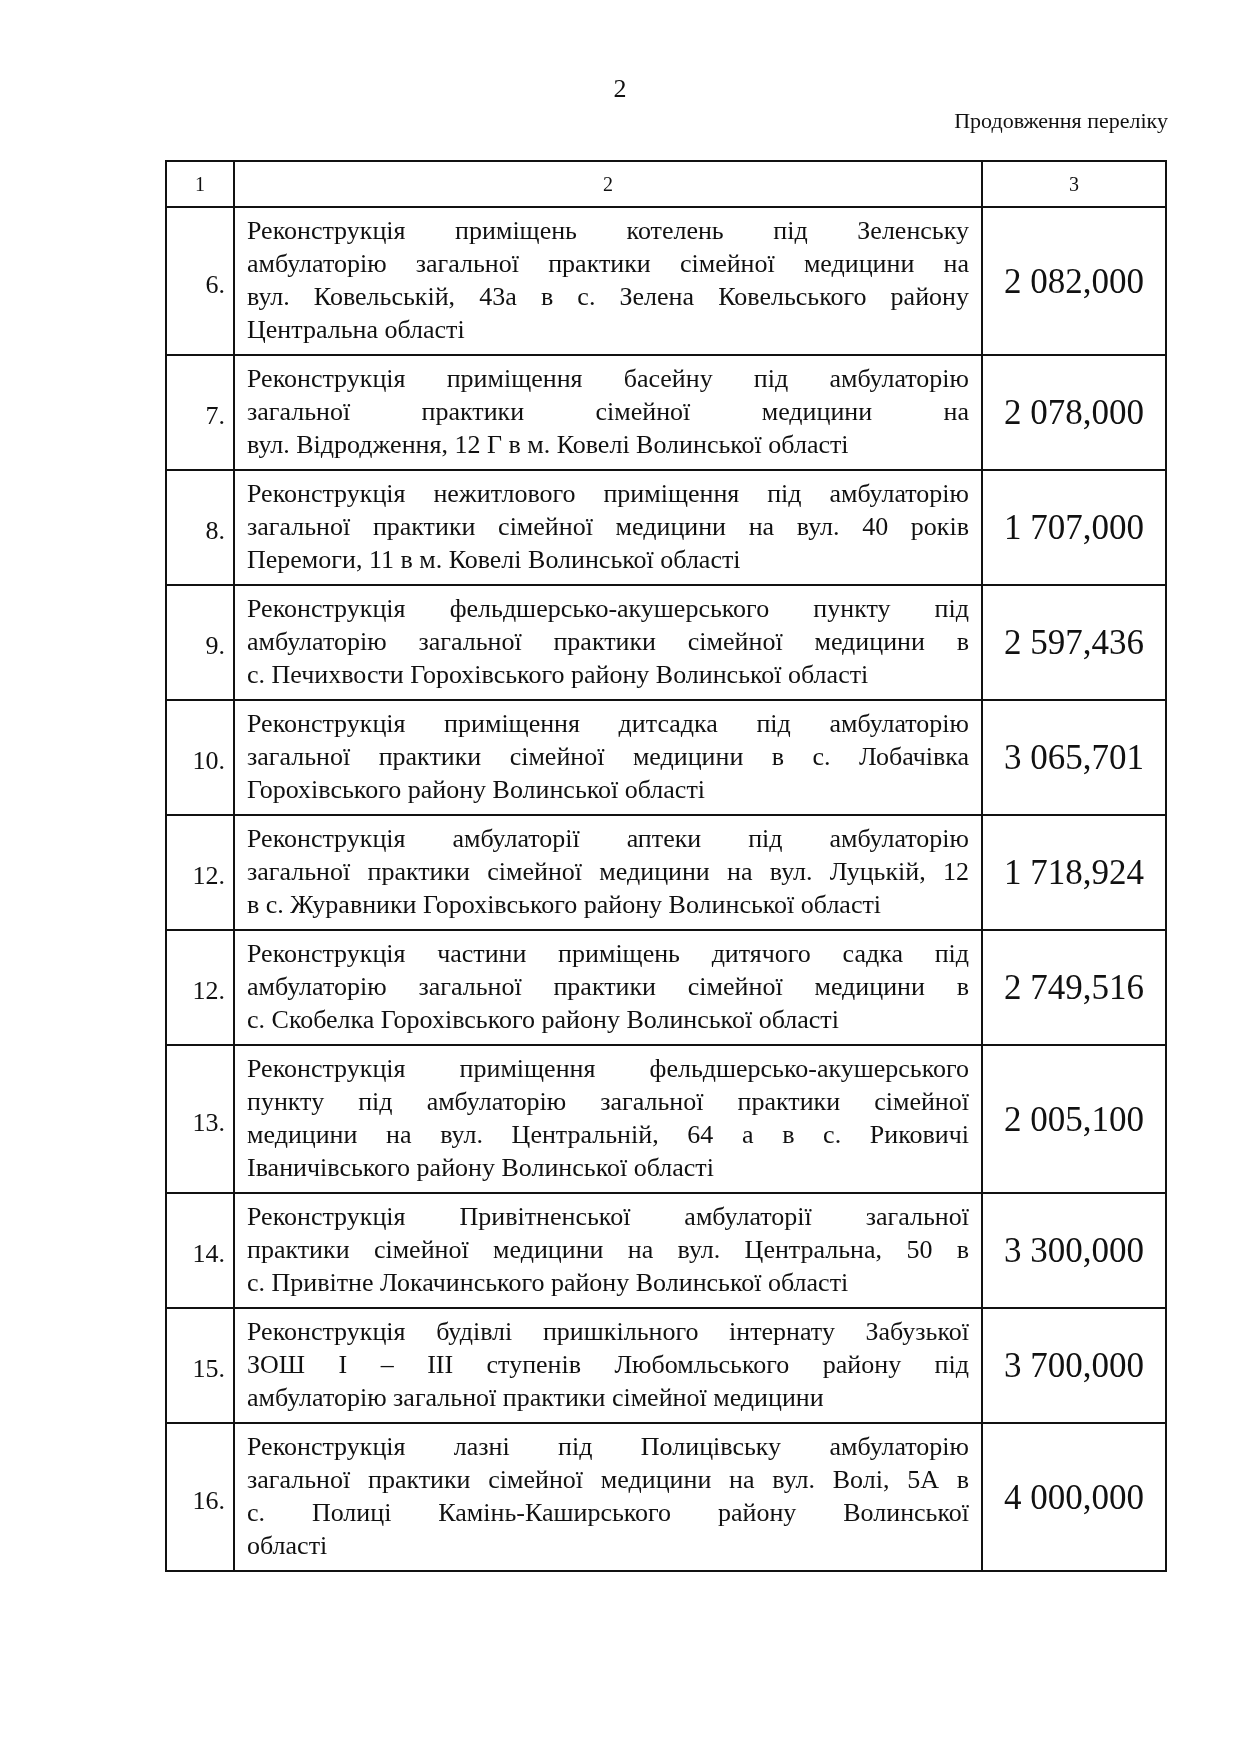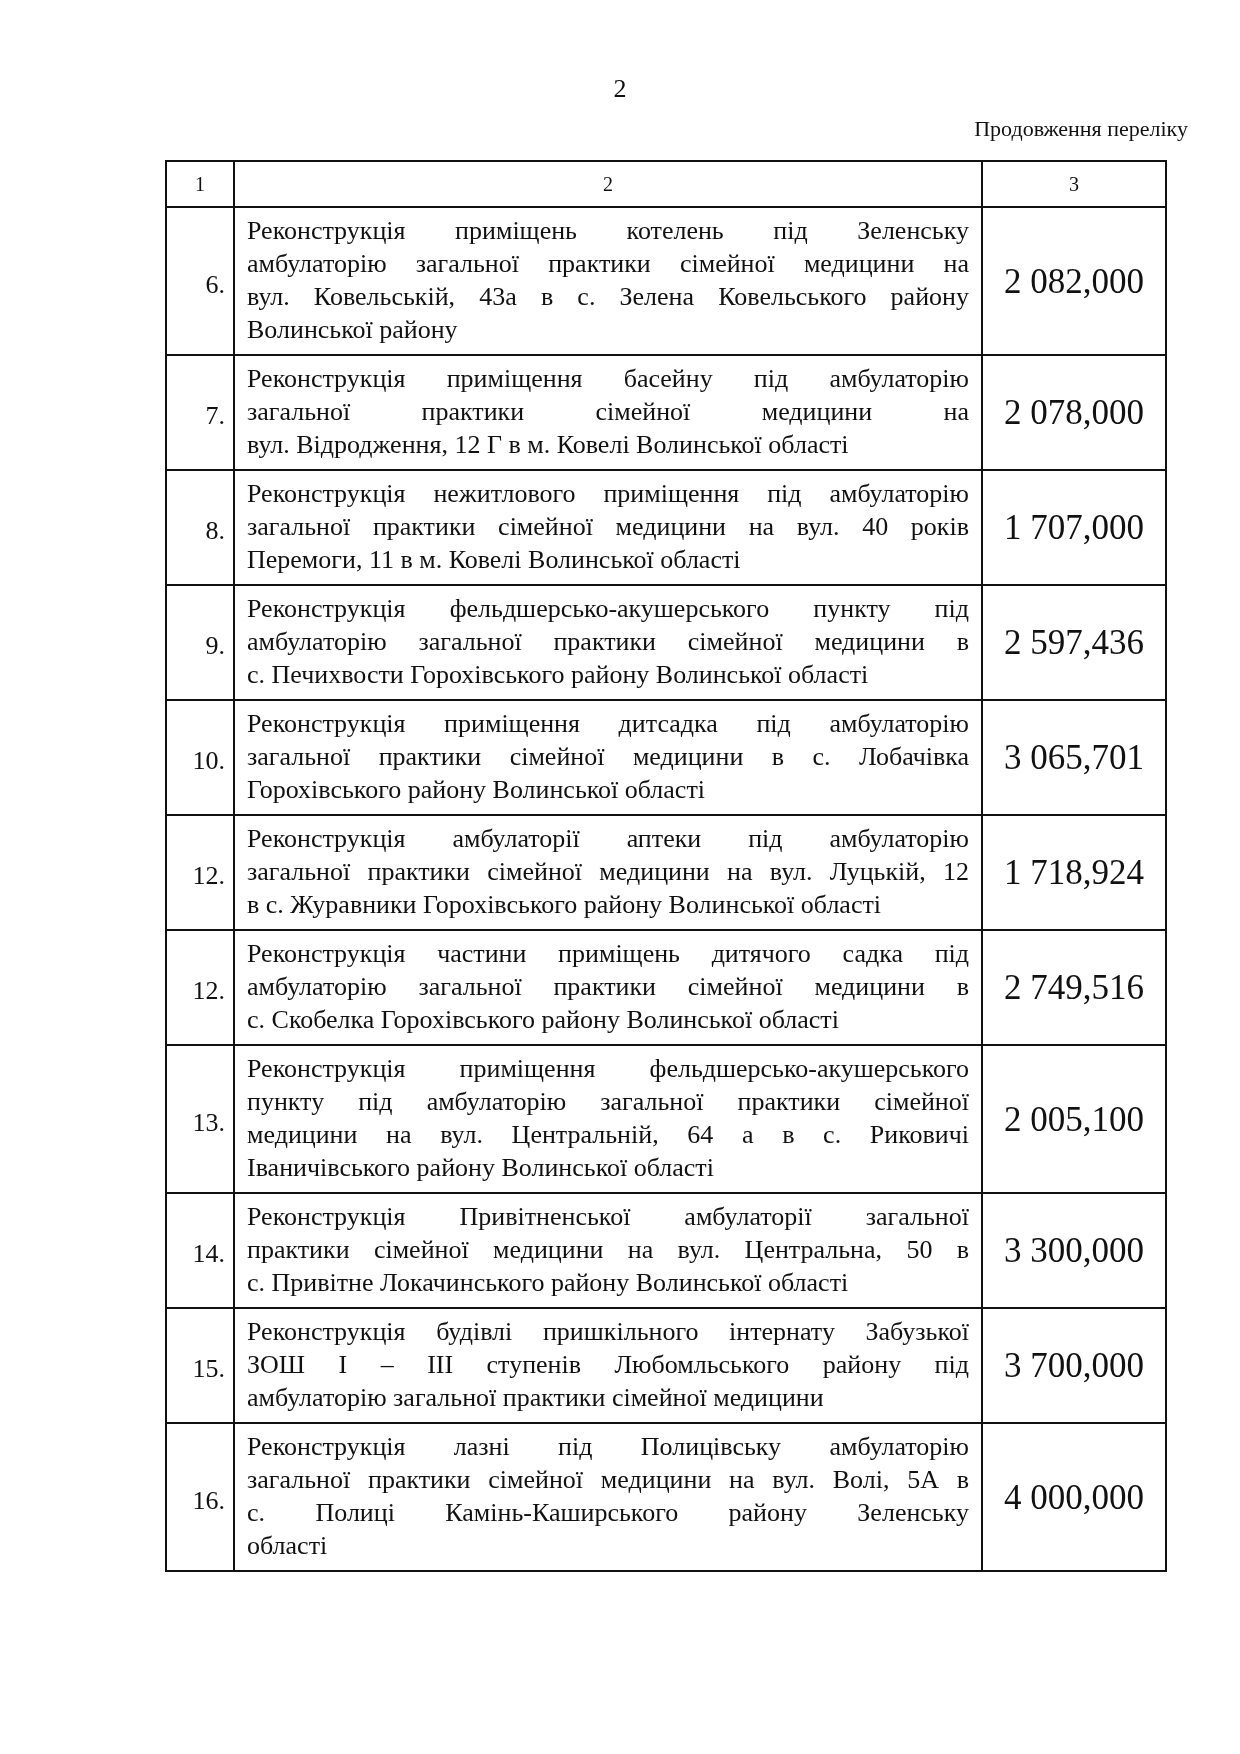--- a/index.html
+++ b/index.html
@@ -20,24 +20,23 @@
       top: 74px;
       left: 0;
       width: 1240px;
       text-align: center;
       font-size: 26px;
       line-height: 30px;
     }
     .continuation {
       position: absolute;
       top: 108px;
-      right: 52px;
+      right: 72px;
       font-size: 22px;
       line-height: 26px;
-      margin-top: 8px;
     }
     table.list {
       position: absolute;
       top: 160px;
       left: 165px;
       width: 1000px;
       border-collapse: collapse;
       table-layout: fixed;
     }
     table.list td {
@@ -100,21 +99,21 @@
       <td>1</td>
       <td>2</td>
       <td>3</td>
     </tr>
   <tr>
         <td class="num">6.</td>
         <td class="desc">
           <span class="line">Реконструкція приміщень котелень під Зеленську</span>
           <span class="line">амбулаторію загальної практики сімейної медицини на</span>
           <span class="line">вул. Ковельській, 43а в с. Зелена Ковельського району</span>
-          <span class="line last">Волинської району</span>
+          <span class="line last">Центральна області</span>
         </td>
         <td class="amount">2 082,000</td>
       </tr>
       <tr>
         <td class="num">7.</td>
         <td class="desc">
           <span class="line">Реконструкція приміщення басейну під амбулаторію</span>
           <span class="line">загальної практики сімейної медицини на</span>
           <span class="line last">вул. Відродження, 12 Г в м. Ковелі Волинської області</span>
         </td>
@@ -191,19 +190,19 @@
           <span class="line">ЗОШ І – ІІІ ступенів Любомльського району під</span>
           <span class="line last">амбулаторію загальної практики сімейної медицини</span>
         </td>
         <td class="amount">3 700,000</td>
       </tr>
       <tr>
         <td class="num">16.</td>
         <td class="desc">
           <span class="line">Реконструкція лазні під Полицівську амбулаторію</span>
           <span class="line">загальної практики сімейної медицини на вул. Волі, 5А в</span>
-          <span class="line">с. Полиці Камінь-Каширського району Зеленську</span>
+          <span class="line">с. Полиці Камінь-Каширського району Волинської</span>
           <span class="line last">області</span>
         </td>
         <td class="amount">4 000,000</td>
       </tr>
     </tbody>
 </table>
 
 </body></html>

